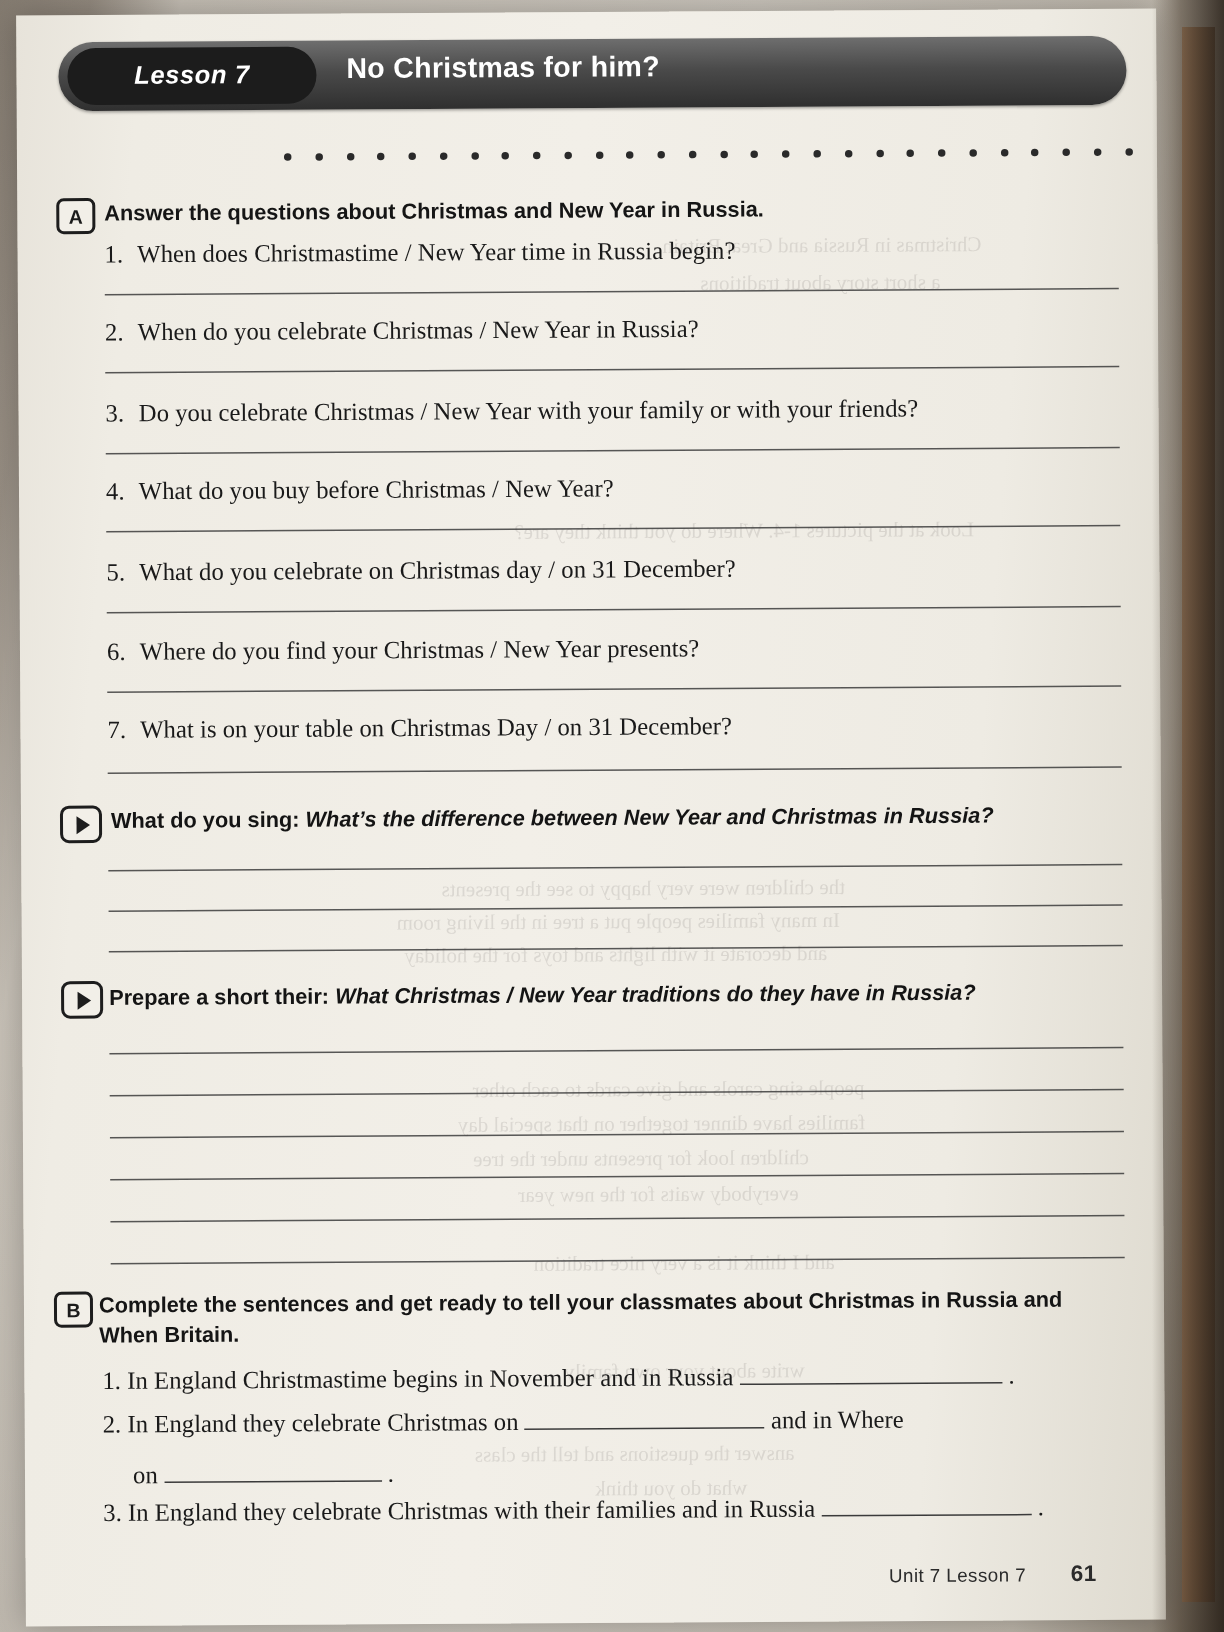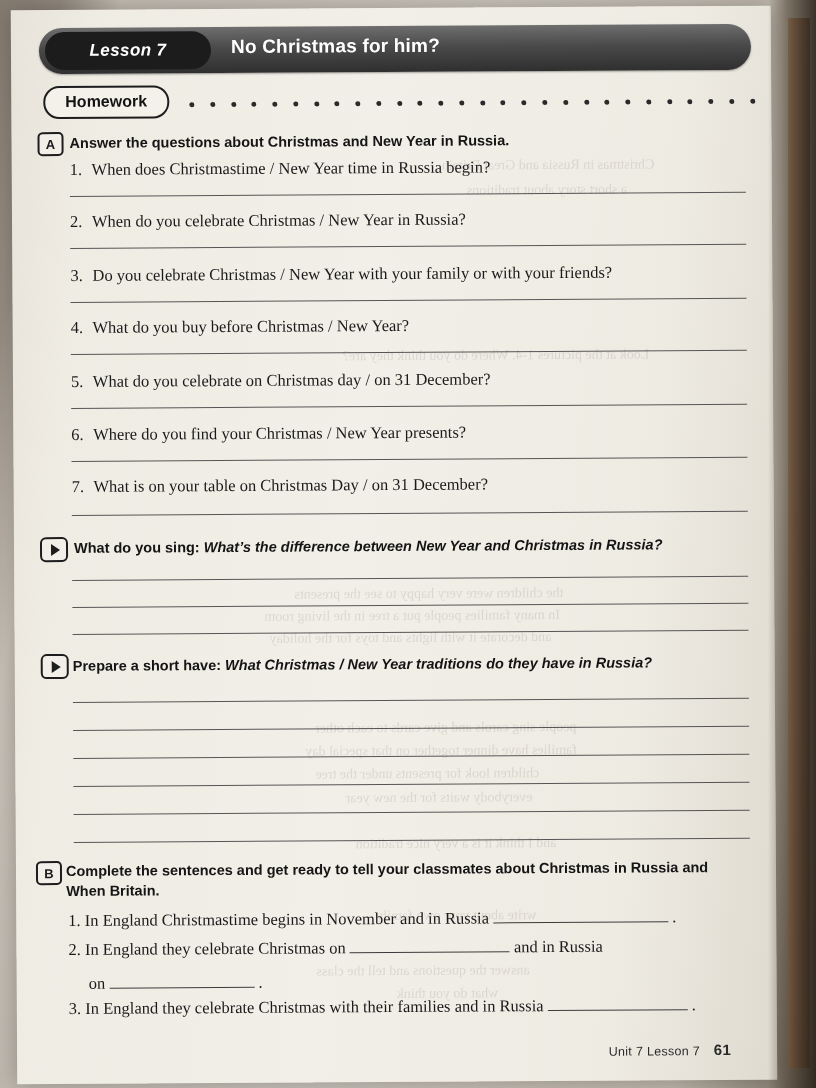--- a/index.html
+++ b/index.html
@@ -220,21 +220,21 @@
     right: 46px;
     bottom: 22px;
     font-family: "Liberation Sans", sans-serif;
     font-size: 12.5px;
     color: #2b2b2b;
     letter-spacing: 0.3px;
   }
   .footer .pg {
     font-size: 15px;
     font-weight: bold;
-    margin-left: 10px;
+    margin-left: 26px;
   }
 
   
   .ghost {
     position: absolute;
     font-family: "Liberation Serif", serif;
     color: rgba(70,65,58,0.13);
     font-size: 14px;
     transform: scaleX(-1);
     white-space: nowrap;
@@ -263,21 +263,20 @@
   <div class="ghost" style="left:330px; top:782px;">everybody waits for the new year</div>
   <div class="ghost" style="left:340px; top:828px;">and I think it is a very nice tradition</div>
   <div class="ghost" style="left:360px; top:900px;">write about your own family</div>
   <div class="ghost" style="left:300px; top:955px;">answer the questions and tell the class</div>
   <div class="ghost" style="left:380px; top:978px;">what do you think</div>
 
   <div class="banner"></div>
   <div class="lesson-pill">Lesson 7</div>
   <div class="banner-title">No Christmas for him?</div>
 
-  <div class="hw-pill">Homework</div>
   <div class="dots">
     <i></i>
       <i></i>
       <i></i>
       <i></i>
       <i></i>
       <i></i>
       <i></i>
       <i></i>
       <i></i>
@@ -351,21 +350,21 @@
   <div class="think-label" style="left:60px; top:530px;">
     <span>What do you sing:</span>
     <span class="ital">What’s the difference between New Year and Christmas in Russia?</span>
   </div>
   <div class="rule" style="left:58px; top:570px; width:676px;"></div>
   <div class="rule" style="left:58px; top:597px; width:676px;"></div>
   <div class="rule" style="left:58px; top:624px; width:676px;"></div>
 
   <div class="tri-box" style="left:26px; top:644px;"></div>
   <div class="think-label" style="left:58px; top:648px;">
-    <span>Prepare a short have:</span>
+    <span>Prepare a short their:</span>
     <span class="ital">What Christmas / New Year traditions  do they have  in Russia?</span>
   </div>
   <div class="rule" style="left:58px; top:692px; width:676px;"></div>
   <div class="rule" style="left:58px; top:720px; width:676px;"></div>
   <div class="rule" style="left:58px; top:748px; width:676px;"></div>
   <div class="rule" style="left:58px; top:776px; width:676px;"></div>
   <div class="rule" style="left:58px; top:804px; width:676px;"></div>
   <div class="rule" style="left:58px; top:832px; width:676px;"></div>
 
   <div class="tag-square" style="left:20px; top:851px;">B</div>
@@ -378,21 +377,21 @@
     <span class="num">1.</span>
     <span>In England Christmastime begins in November and in Russia</span>
     <span class="blank" style="width:175px;"></span>
     <span>.</span>
   </div>
 
   <div class="bsent" style="left:52px; top:929px;">
     <span class="num">2.</span>
     <span>In England they celebrate Christmas on</span>
     <span class="blank" style="width:160px;"></span>
-    <span>and in Russia</span>
+    <span>and in Where</span>
   </div>
   <div class="bsent" style="left:72px; top:963px;">
     <span>on</span>
     <span class="blank" style="width:145px;"></span>
     <span>.</span>
   </div>
 
   <div class="bsent" style="left:52px; top:988px;">
     <span class="num">3.</span>
     <span>In England they celebrate Christmas with their families and in Russia</span>

